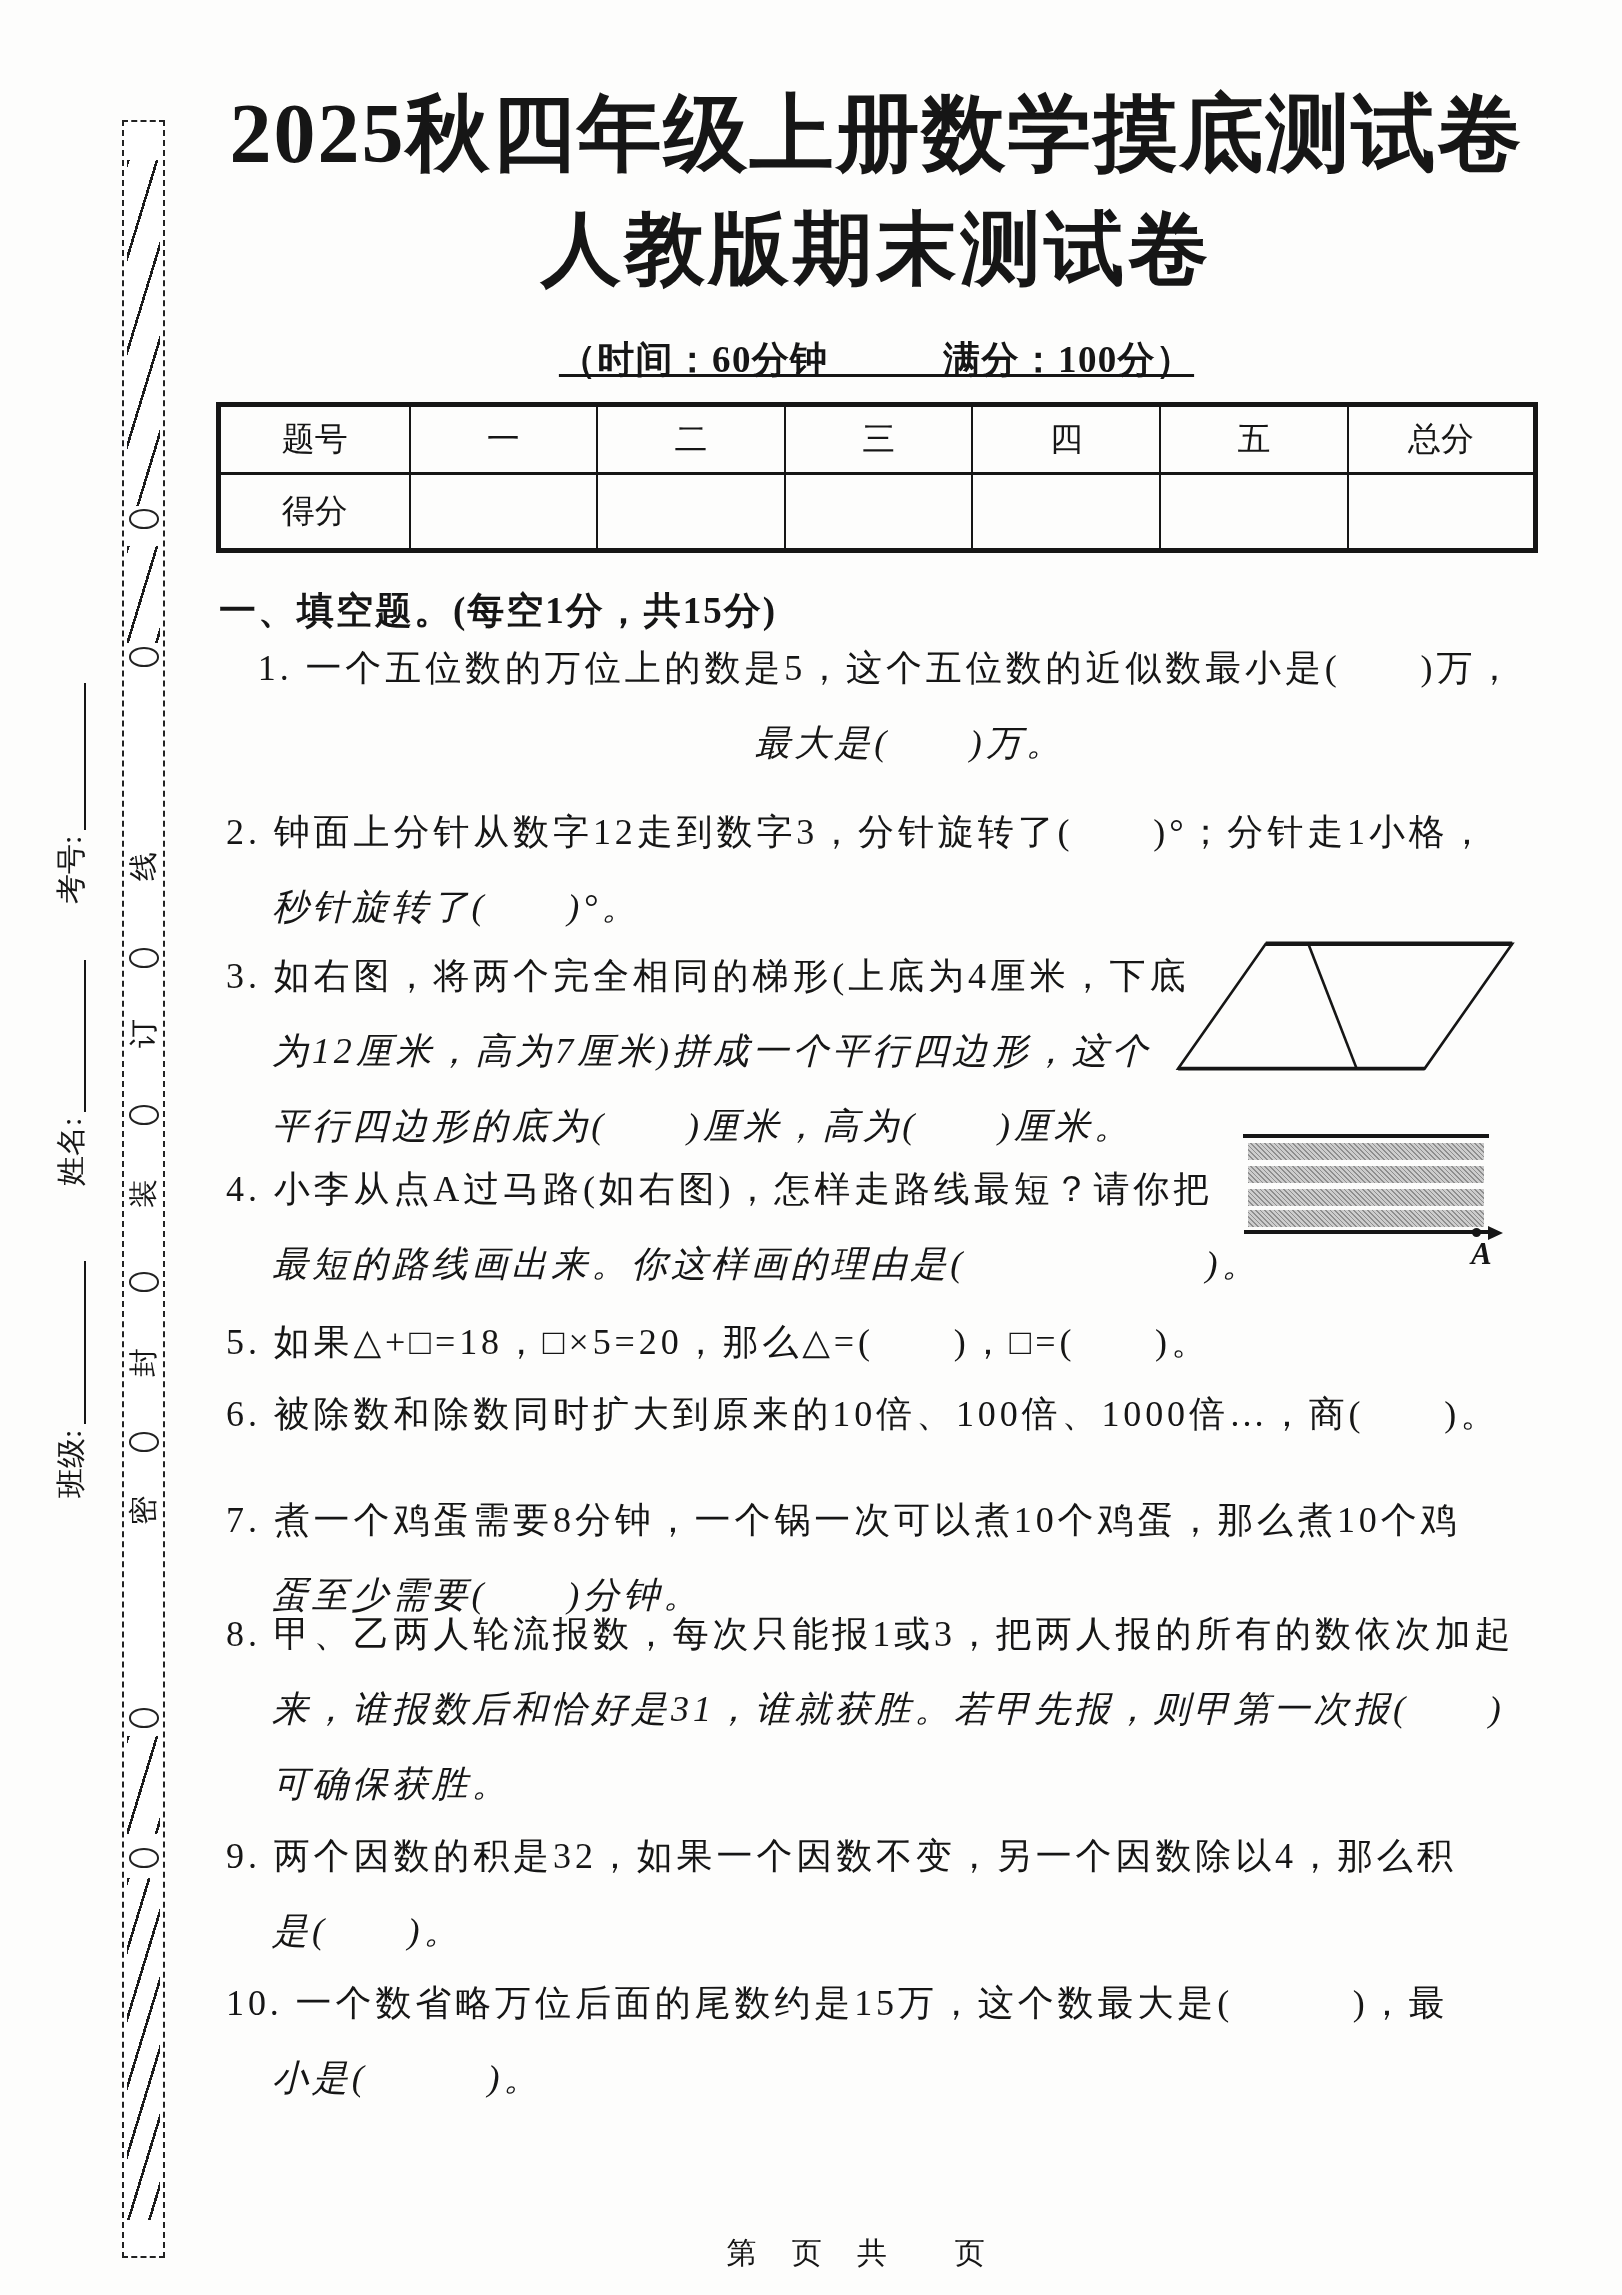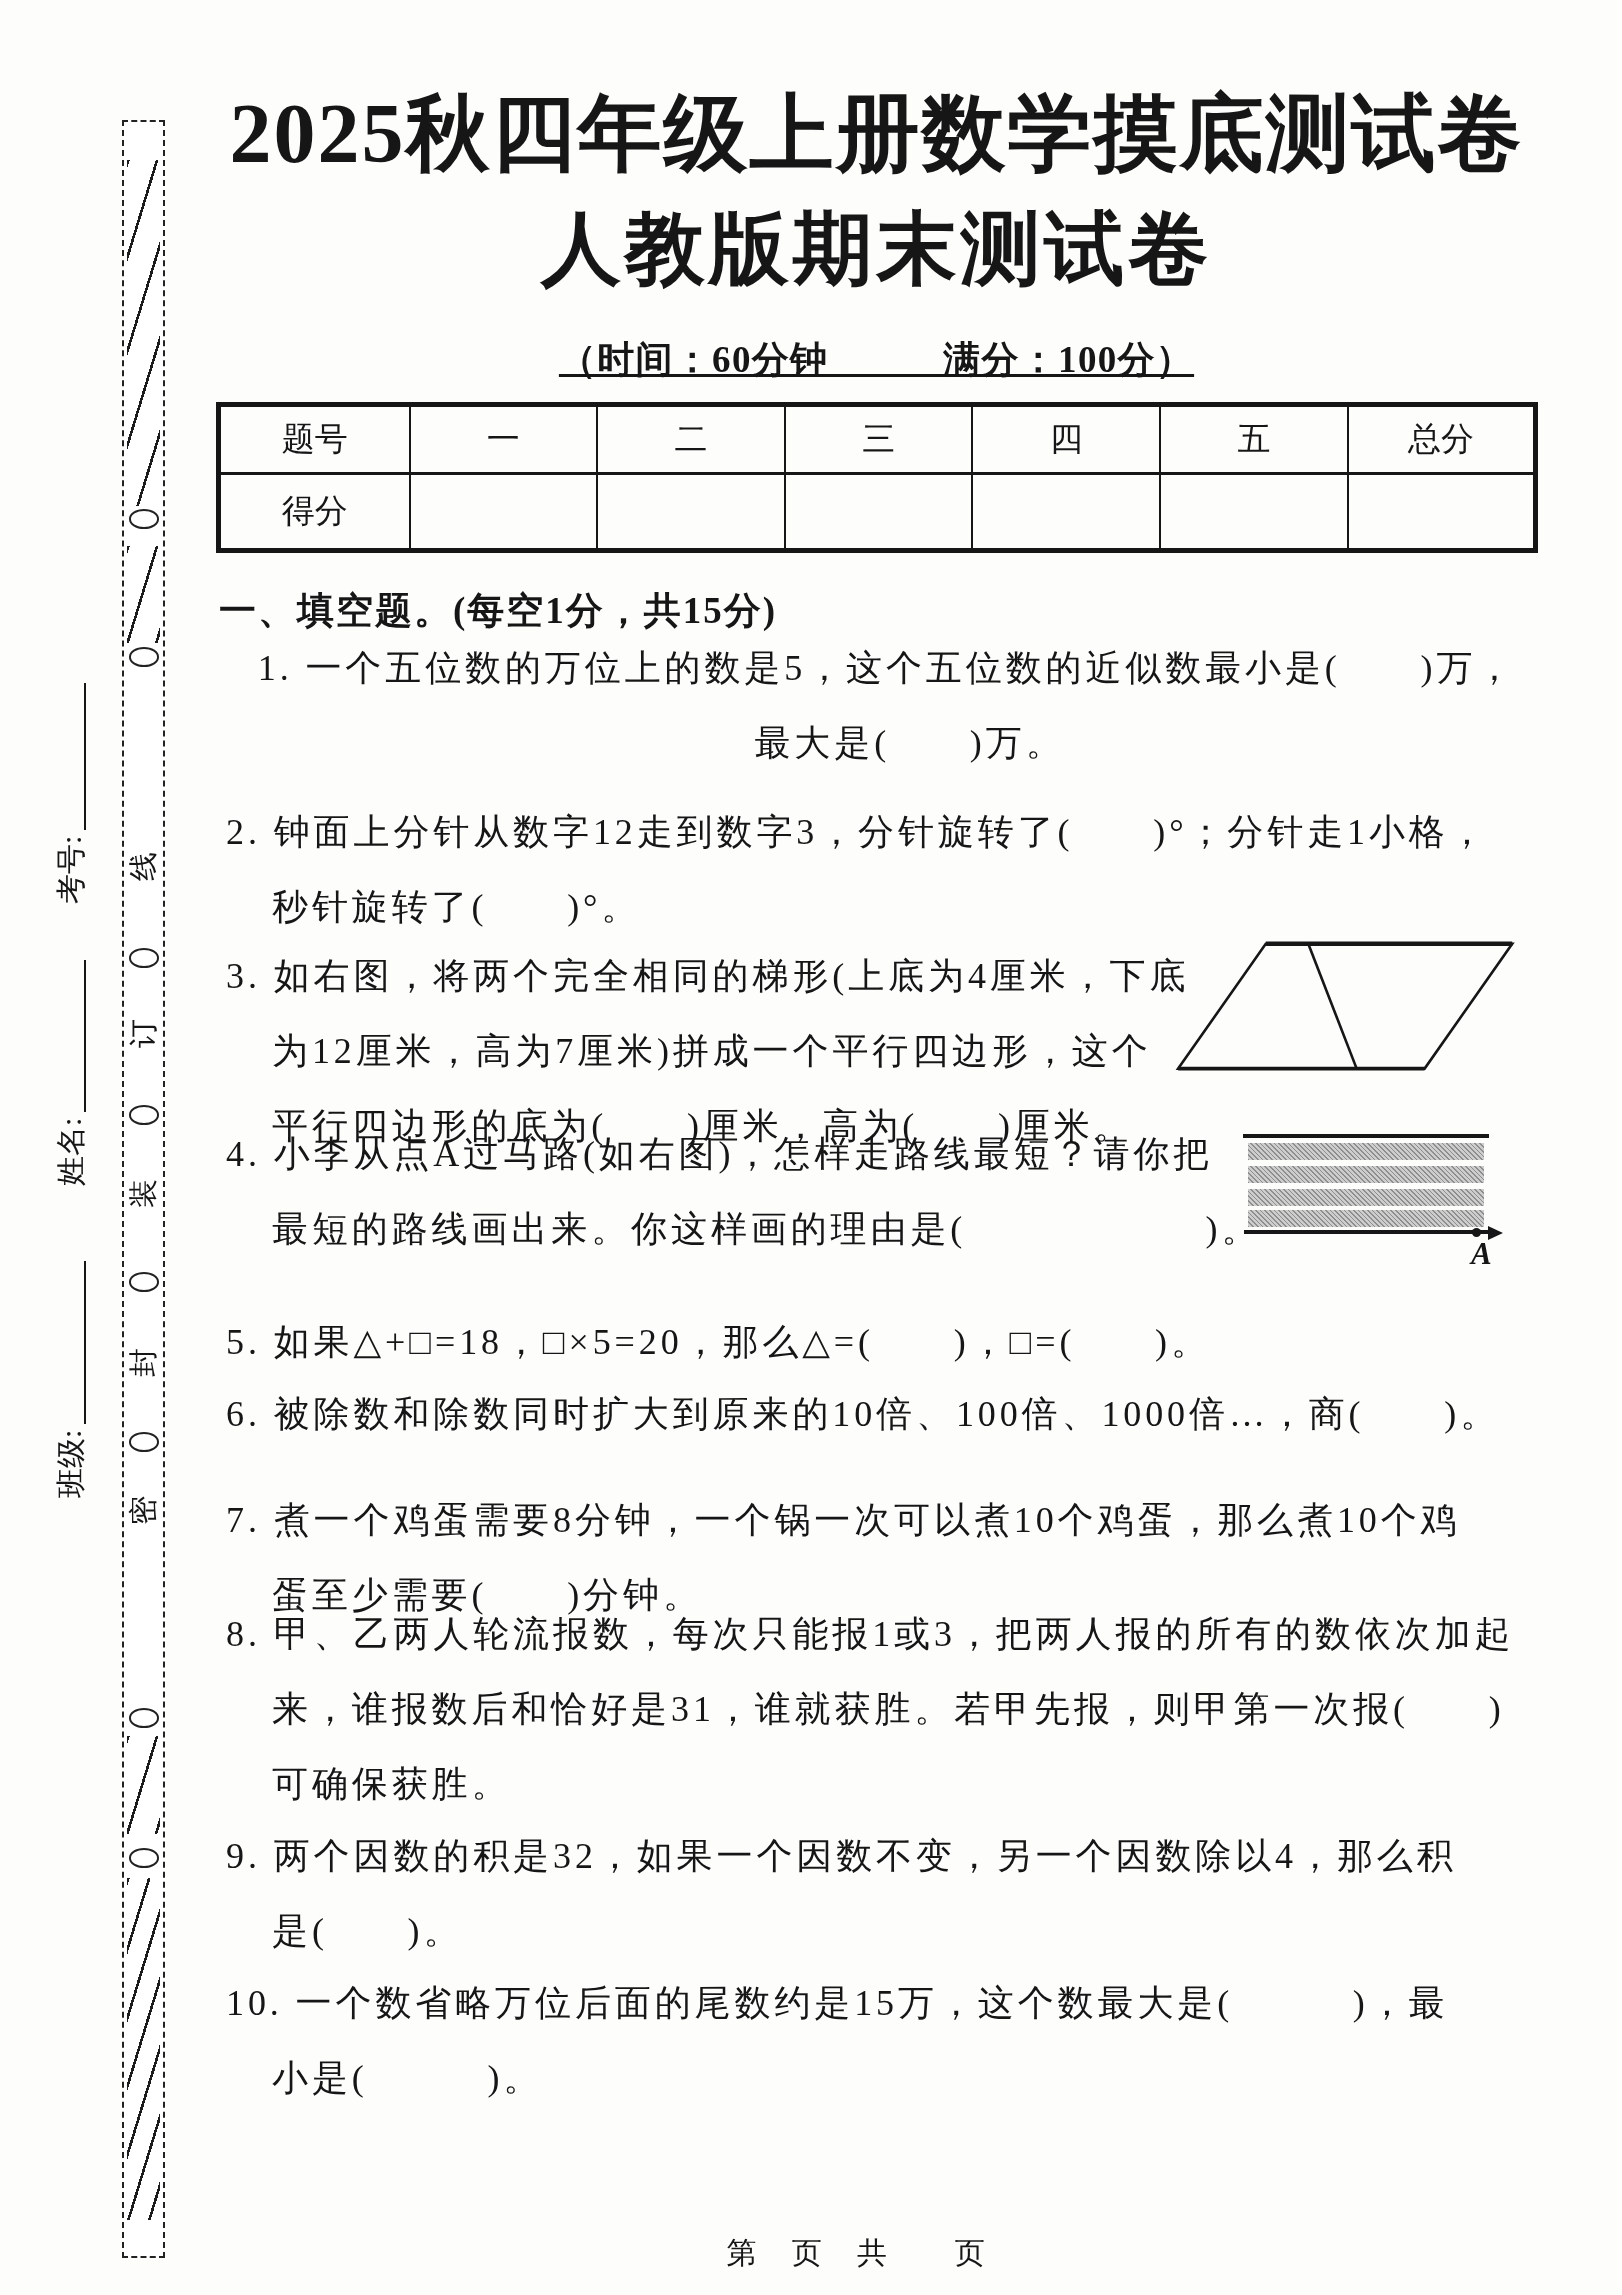--- a/index.html
+++ b/index.html
@@ -62,21 +62,21 @@
   table.score tr.hd td{height:65px;border-bottom:3.9px solid #161616;}
   table.score tr.sc td{height:73px;}
 
   
   .section-heading{
     position:absolute;left:219px;top:586px;
     font-size:37px;font-weight:bold;letter-spacing:2px;white-space:nowrap;
   }
   .q{position:absolute;left:226px;width:1322px;font-size:36px;letter-spacing:3.9px;}
   .q .ln{height:75px;line-height:75px;white-space:nowrap;}
-  .q .ind{padding-left:46px;}
+  .q .ind{padding-left:46px;font-style:italic;}
 
   
   .fig-svg{position:absolute;left:1171px;top:937px;}
   .cw{position:absolute;left:1243px;top:1134px;width:262px;height:137px;}
   .cw-line{position:absolute;background:#161616;height:3.9px;}
   .cw-band{
     position:absolute;left:5.2px;width:236px;height:17px;
     background:repeating-linear-gradient(45deg,#8e8e8e 0 1.3px,#cdcdcd 1.3px 3.3px);
   }
   .cw-dot{position:absolute;left:229px;top:94px;width:9.2px;height:9.2px;border-radius:50%;background:#161616;}
@@ -176,21 +176,21 @@
   <div class="ln">2. 钟面上分针从数字12走到数字3，分针旋转了(　　)°；分针走1小格，</div>
   <div class="ln ind">秒针旋转了(　　)°。</div>
 </div>
 
 <div class="q" style="top:939px;">
   <div class="ln">3. 如右图，将两个完全相同的梯形(上底为4厘米，下底</div>
   <div class="ln ind">为12厘米，高为7厘米)拼成一个平行四边形，这个</div>
   <div class="ln ind">平行四边形的底为(　　)厘米，高为(　　)厘米。</div>
 </div>
 
-<div class="q" style="top:1117px;">
+<div class="q" style="top:1152px;">
   <div class="ln">4. 小李从点A过马路(如右图)，怎样走路线最短？请你把</div>
   <div class="ln ind">最短的路线画出来。你这样画的理由是(　　　　　　)。</div>
 </div>
 
 <div class="q" style="top:1305px;">
   <div class="ln">5. 如果△+□=18，□×5=20，那么△=(　　)，□=(　　)。</div>
 </div>
 
 <div class="q" style="top:1377px;">
   <div class="ln">6. 被除数和除数同时扩大到原来的10倍、100倍、1000倍…，商(　　)。</div>

